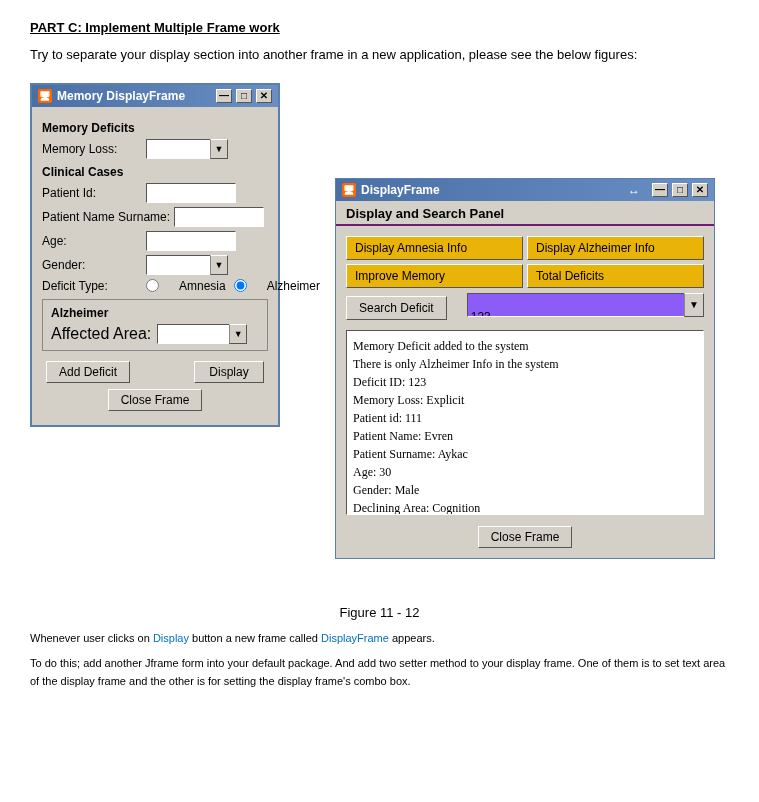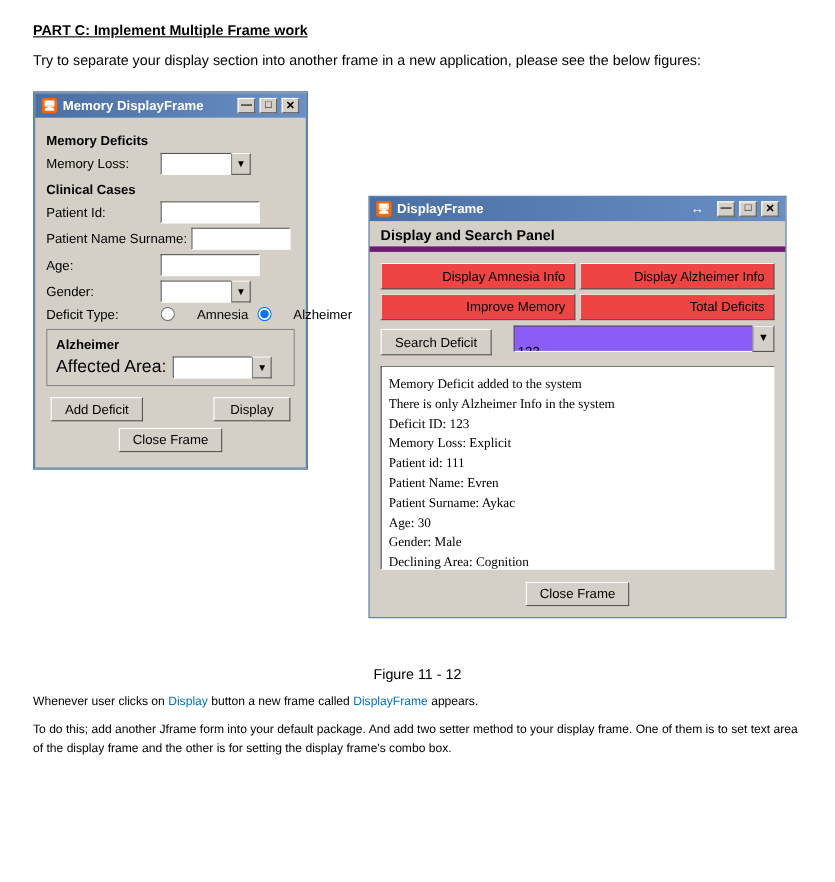--- a/index.html
+++ b/index.html
@@ -227,45 +227,45 @@
       display: flex;
       justify-content: center;
       margin-top: 6px;
       margin-bottom: 6px;
     }
 
     .display-panel-title {
       font-weight: bold;
       font-size: 13px;
       padding: 5px 10px 3px 10px;
-      border-bottom: 5px solid #701a75;
+      border-bottom: 2px solid #701a75;
       margin-bottom: 6px;
     }
 
     .display-content {
       padding: 4px 10px 10px 10px;
     }
 
     .btn-grid {
       display: grid;
       grid-template-columns: 1fr 1fr;
       gap: 4px;
       margin-bottom: 5px;
     }
 
     .display-btn {
-      background: #ef4444;
+      background: #eab308;
       border-top: 1px solid #fff;
       border-left: 1px solid #fff;
       border-bottom: 1px solid #555;
       border-right: 1px solid #555;
       font-size: 12px;
       padding: 4px 8px;
       cursor: pointer;
-      text-align: right;
+      text-align: left;
     }
 
     .search-row {
       display: flex;
       align-items: center;
       gap: 20px;
       margin-bottom: 6px;
     }
 
     .search-btn {

